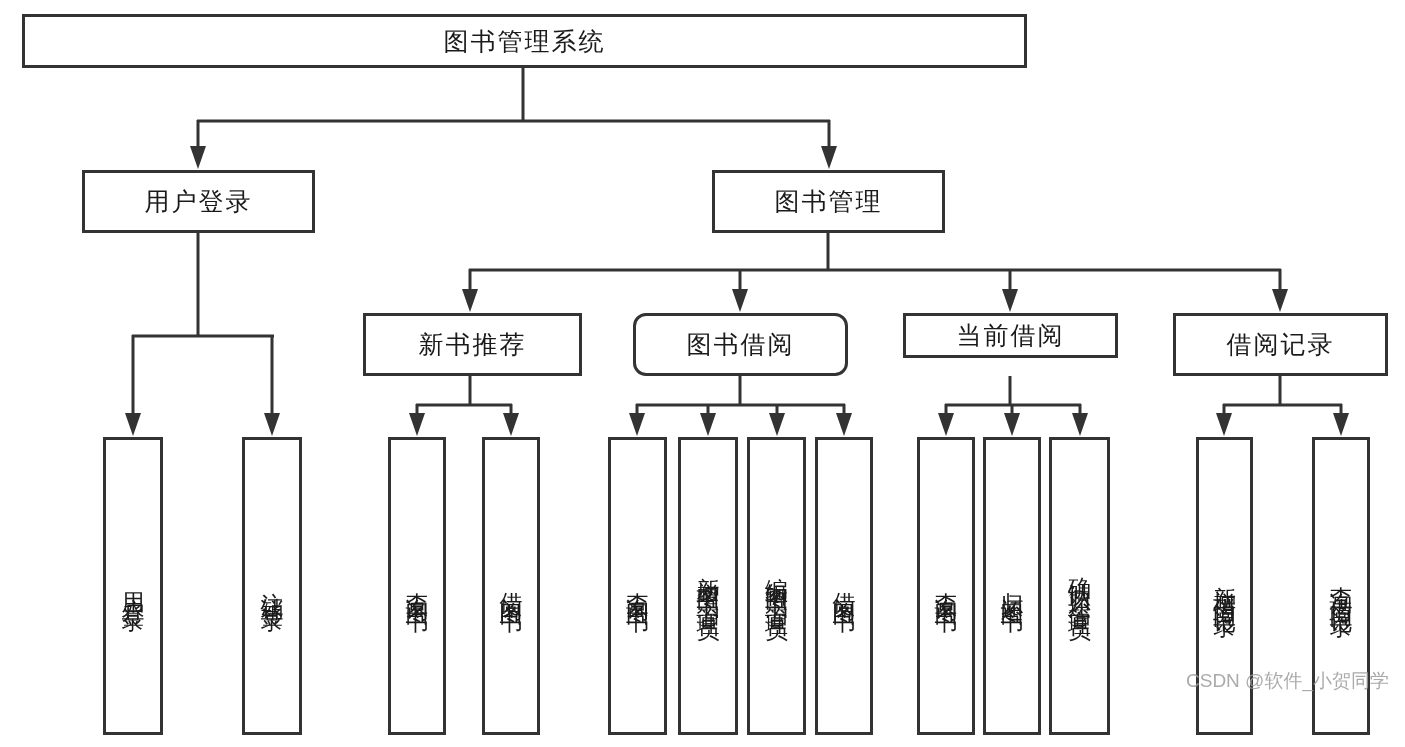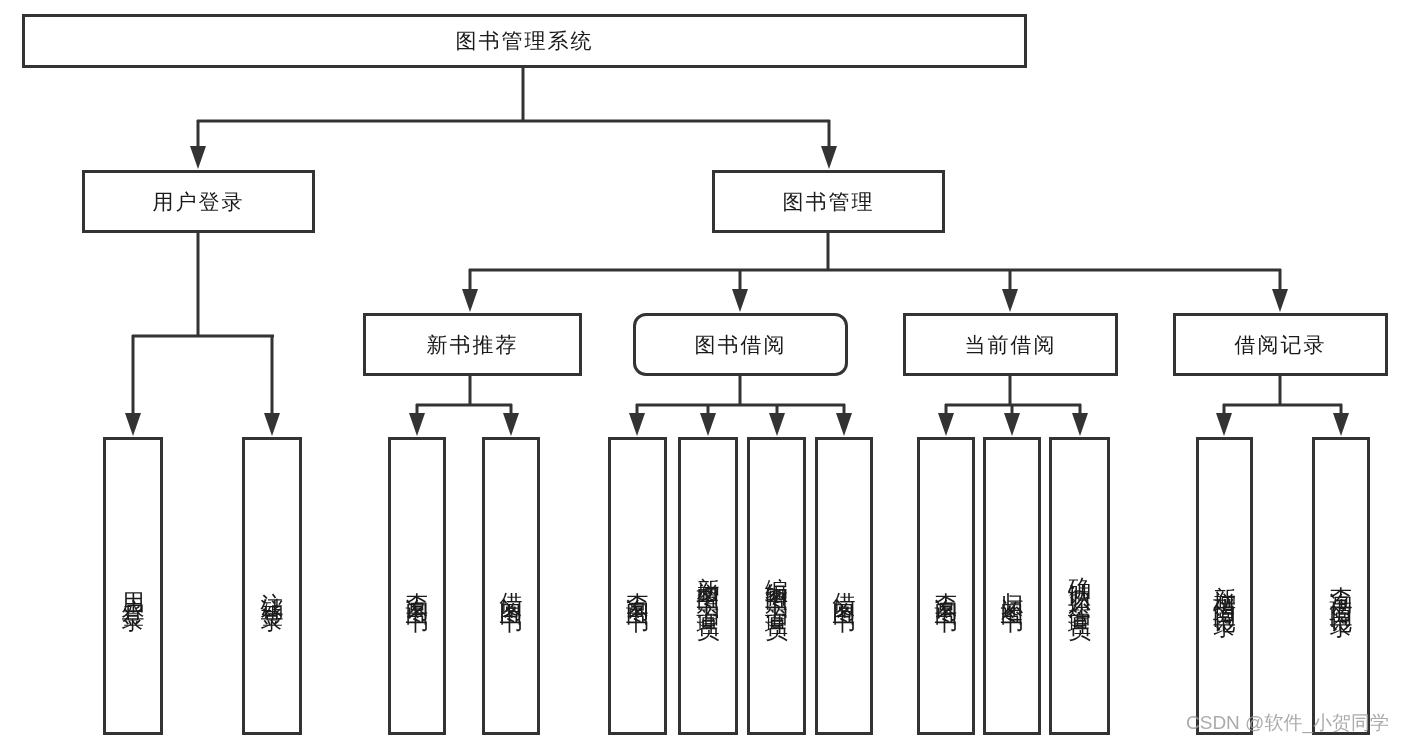--- a/index.html
+++ b/index.html
@@ -10,53 +10,53 @@
     font-family:"Liberation Sans","DejaVu Sans",sans-serif;
     overflow:hidden;
   }
   #wires{position:absolute;left:0;top:0;z-index:1;}
   .box{
     position:absolute;box-sizing:border-box;
     border:3px solid #333333;background:#ffffff;
     display:flex;align-items:center;justify-content:center;
     color:#1a1a1a;z-index:2;
   }
-  .hbox{font-size:21px;letter-spacing:2px;justify-content:center;}
+  .hbox{font-size:25px;letter-spacing:2px;justify-content:center;}
   .vbox{
     font-size:23px;
     writing-mode:vertical-rl;
     text-orientation:mixed;
     letter-spacing:6px;
     line-height:1;
   }
   
   .b-root{left:22px;top:14px;width:1005px;height:54px;}
   .b-userlogin{left:82px;top:170px;width:233px;height:63px;}
   .b-bookmgmt{left:712px;top:170px;width:233px;height:63px;}
   .b-newbook{left:363px;top:313px;width:219px;height:63px;}
   .b-bookborrow{left:633px;top:313px;width:215px;height:63px;border-radius:13px;}
-  .b-currentborrow{left:903px;top:313px;width:215px;height:63px;}
+  .b-currentborrow{left:903px;top:313px;width:215px;height:45px;}
   .b-borrowrecord{left:1173px;top:313px;width:215px;height:63px;}
   
   .leaf{top:437px;height:298px;}
   .l1{left:103px;width:60px;}
   .l2{left:242px;width:60px;}
   .l3{left:388px;width:58px;}
   .l4{left:482px;width:58px;}
   .l5{left:608px;width:59px;}
   .l6{left:678px;width:60px;}
   .l7{left:747px;width:59px;}
   .l8{left:815px;width:58px;}
   .l9{left:917px;width:58px;}
   .l10{left:983px;width:58px;}
   .l11{left:1049px;width:61px;}
   .l12{left:1196px;width:57px;}
   .l13{left:1312px;width:58px;}
   .watermark{
-    position:absolute;left:1186px;top:710px;z-index:5;
+    position:absolute;left:1186px;top:668px;z-index:5;
     font-size:19px;color:#9c9c9c;opacity:.85;white-space:nowrap;
   }
 </style>
 </head>
 <body>
 
 <div id="canvas">
 
   <svg id="wires" width="1405" height="747" viewBox="0 0 1405 747">
     <g stroke="#333333" stroke-width="3" fill="none">

